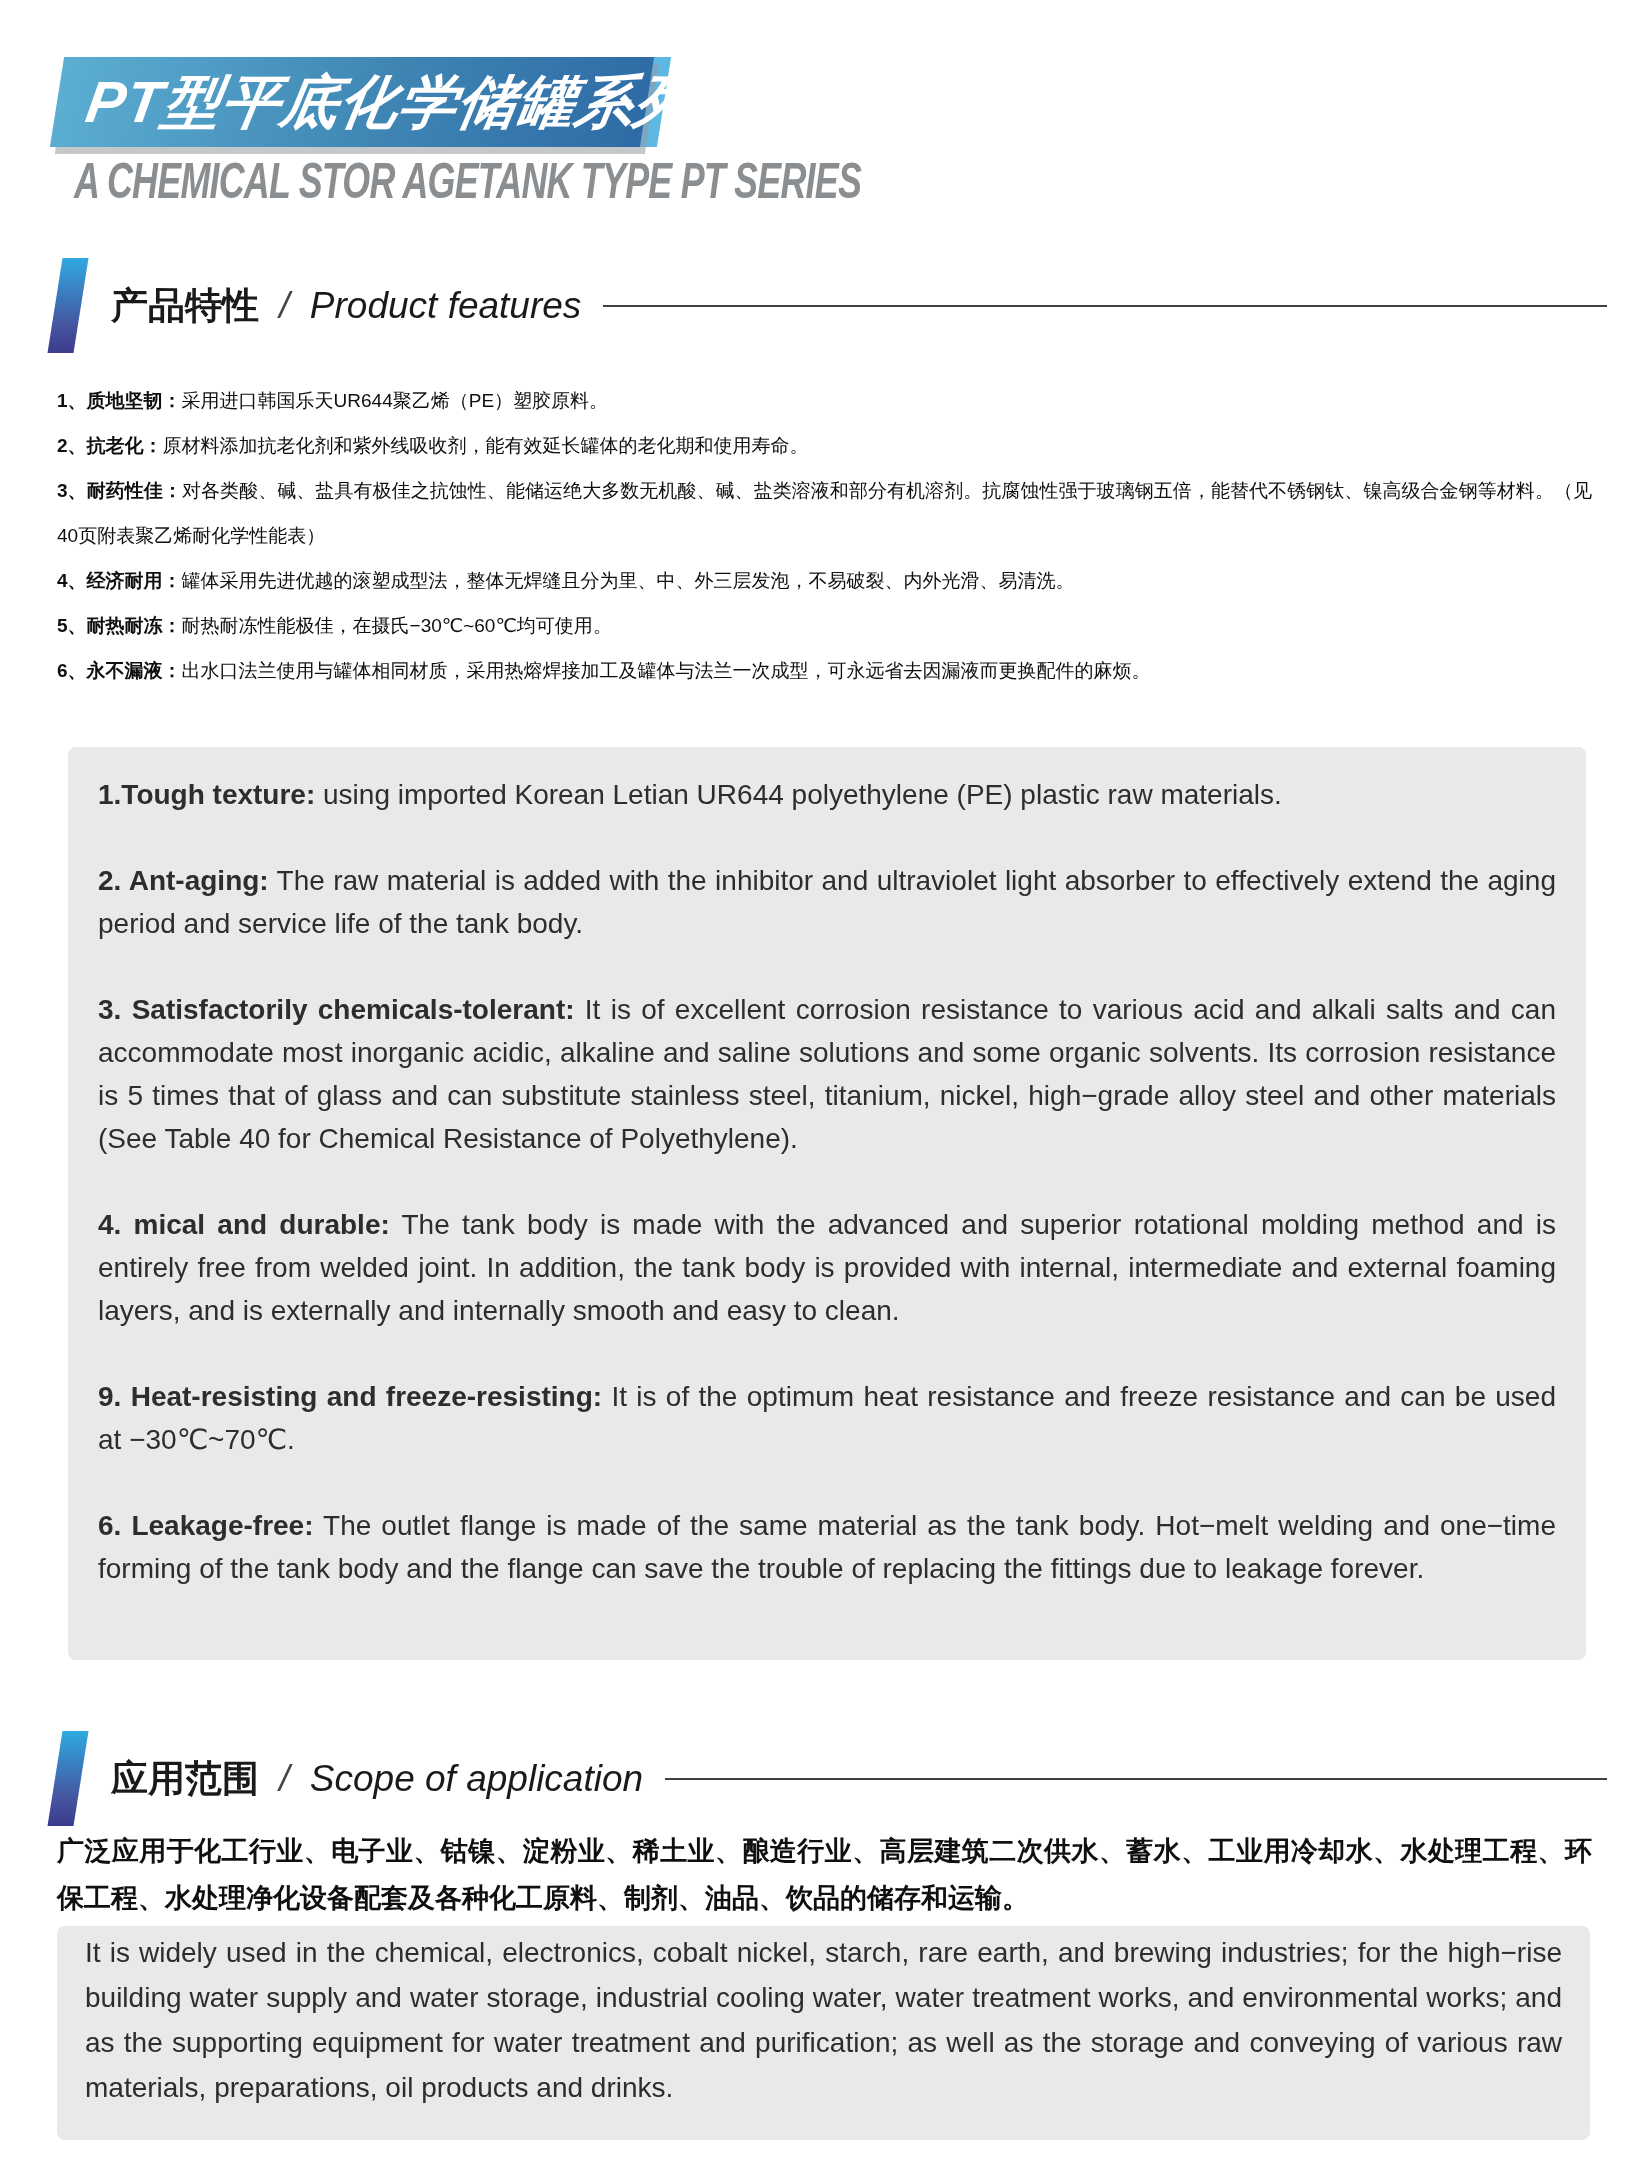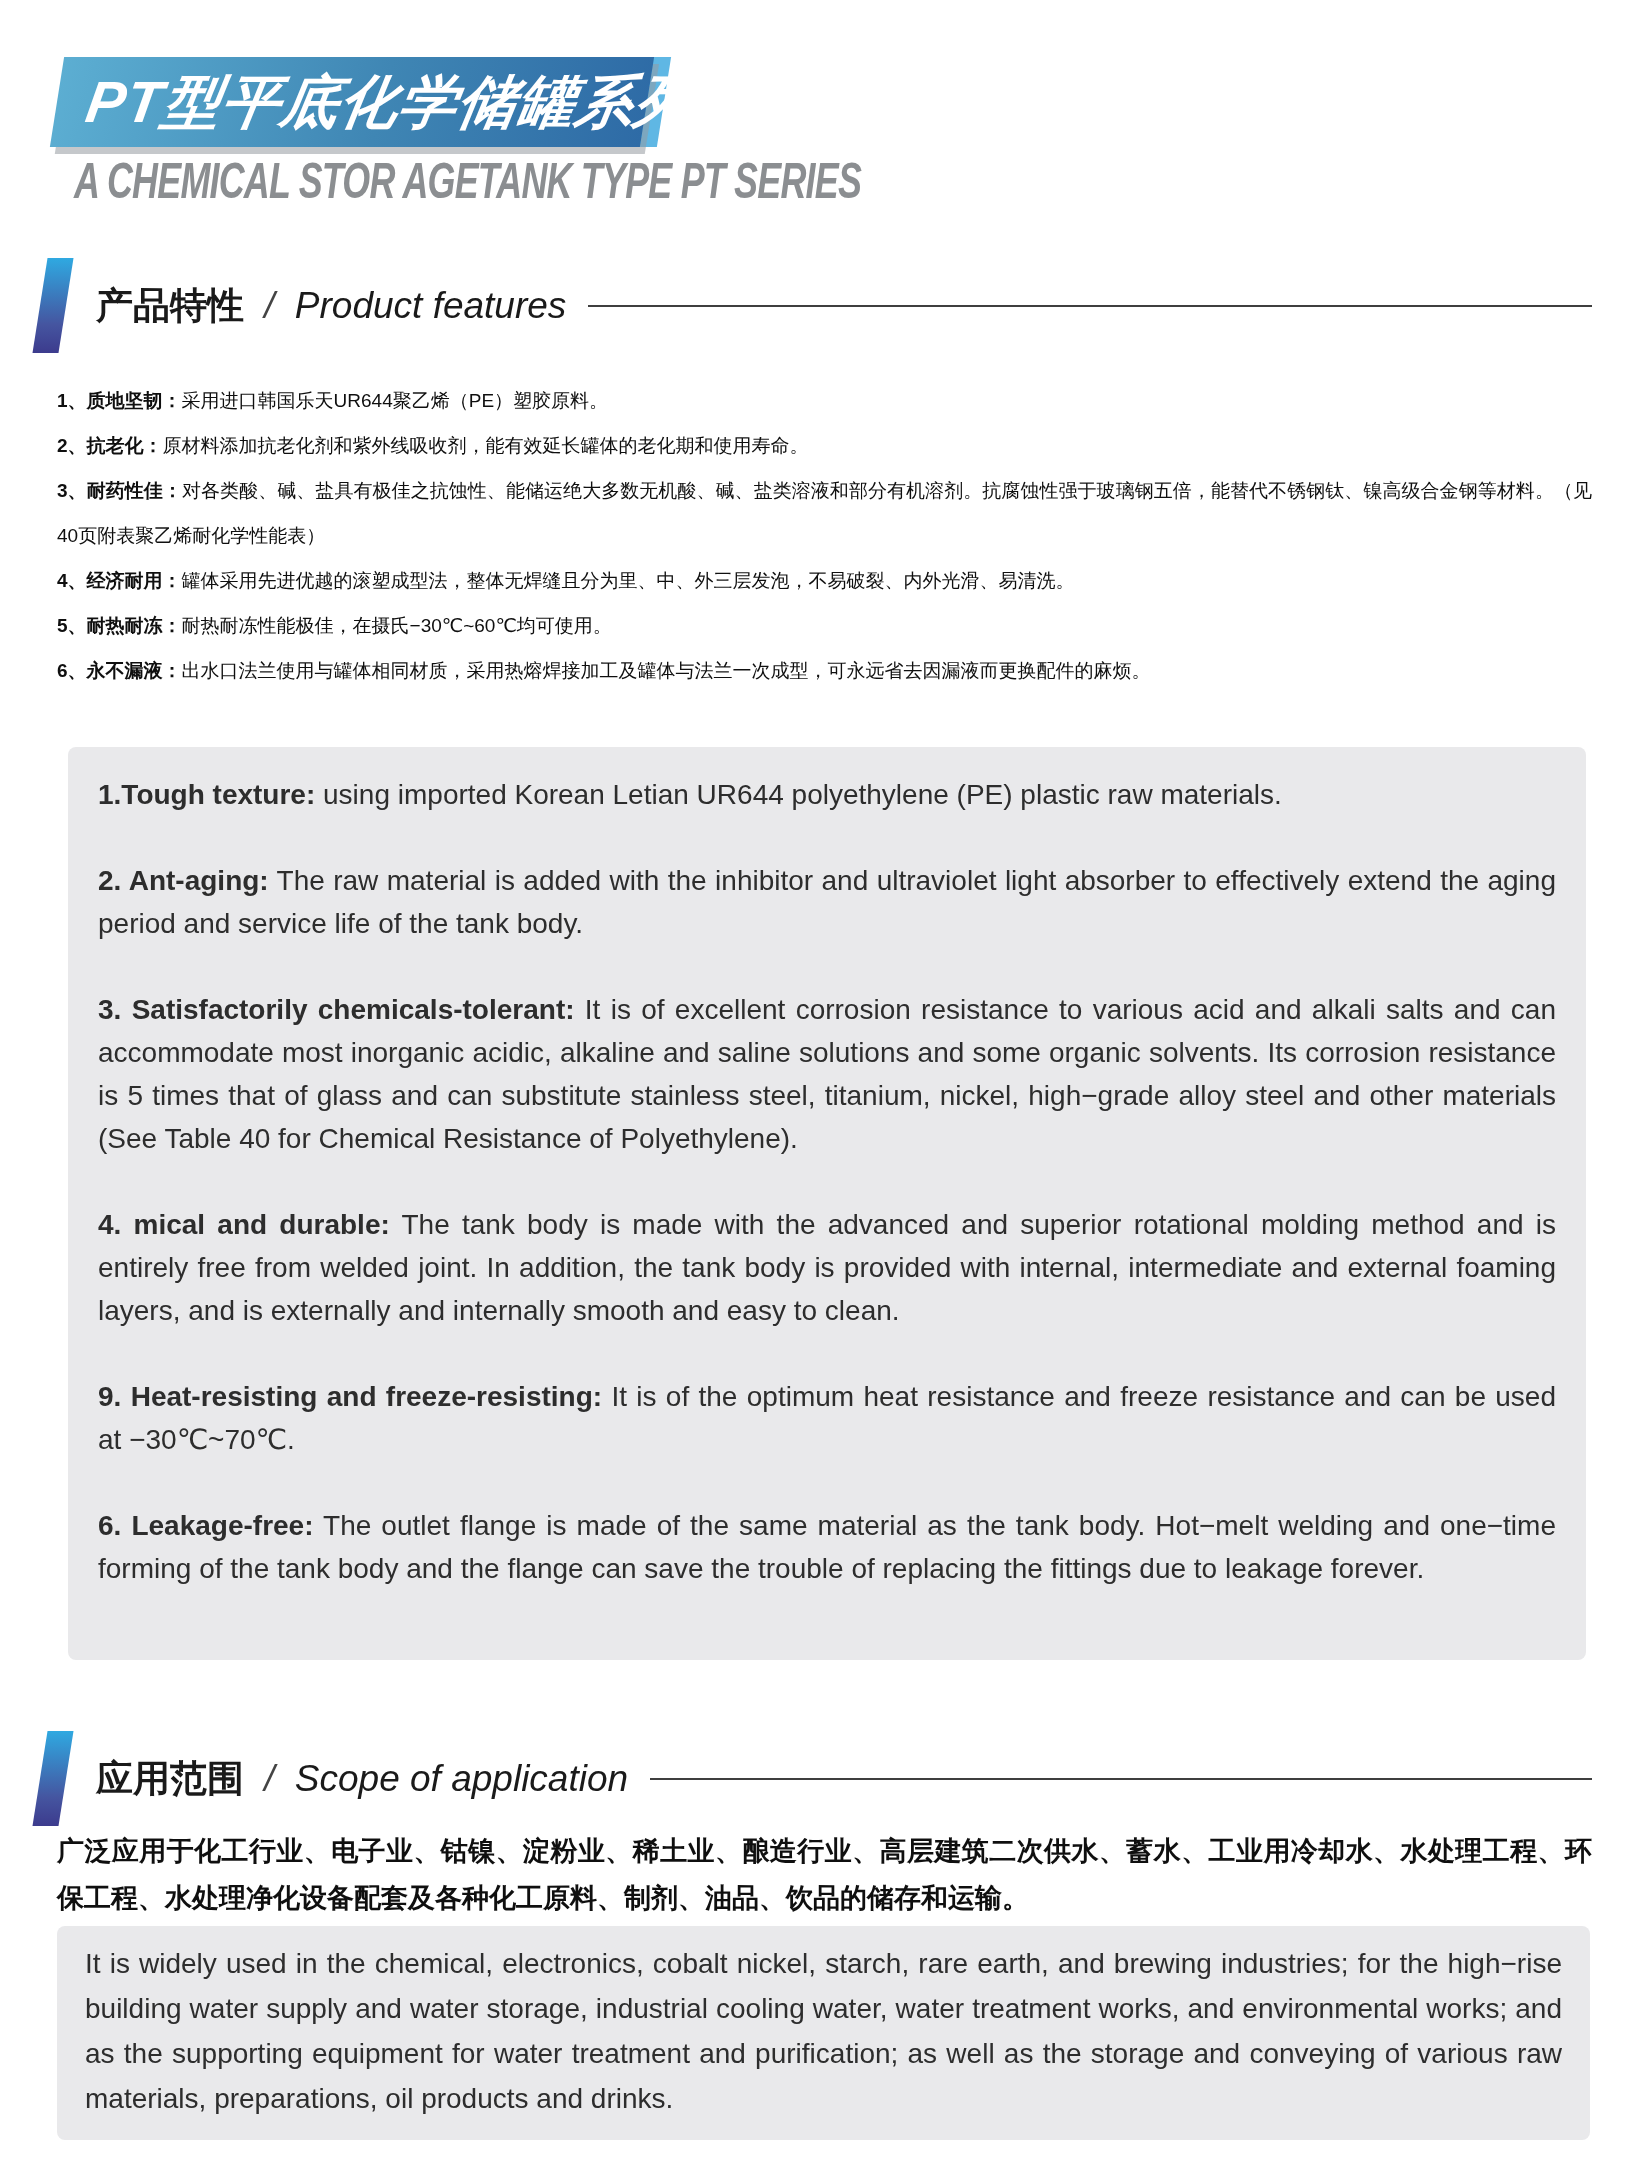--- a/index.html
+++ b/index.html
@@ -23,21 +23,21 @@
     position:absolute;left:30px;top:0;line-height:90px;white-space:nowrap;
     color:#ffffff;font-weight:bold;font-style:italic;font-size:58px;letter-spacing:1px;
   }
   .subtitle{
     position:absolute;left:74px;top:152px;white-space:nowrap;
     font-size:46px;font-weight:bold;font-style:italic;color:#8b8e91;
     transform:scale(0.78,1.08);transform-origin:left top;letter-spacing:-1px;
   }
   
   .section-header{
-    position:absolute;left:30px;width:1562px;height:95px;
+    position:absolute;left:45px;width:1562px;height:95px;
     display:flex;align-items:center;
   }
   .section-header.s1{top:258px;}
   .section-header.s2{top:1731px;}
   .marker{
     width:26px;height:95px;flex:0 0 26px;
     background:linear-gradient(180deg,#2fa9e1 0%,#4555a0 70%,#3c3b8d 100%);
     transform:skewX(-9deg);margin-left:10px;
   }
   .section-title{white-space:nowrap;margin-left:30px;font-size:37px;color:#1a1a1a;}
@@ -64,21 +64,21 @@
   .box1 p{margin:0 0 43px 0;}
   .box1 p:last-child{margin-bottom:18px;}
   .gray-box b{font-weight:bold;}
   
   .zh-app{
     position:absolute;left:57px;top:1828px;width:1535px;
     font-size:27px;line-height:47px;color:#0f0f0f;text-align:justify;font-weight:bold;
   }
   .box2{
     left:57px;top:1926px;width:1533px;height:214px;
-    padding:15px 28px;font-size:28px;line-height:45px;
+    padding:4px 28px;font-size:28px;line-height:45px;
   }
   .box2 p{margin:0;}
 </style>
 </head>
 <body>
 
 <div class="banner-accent"></div>
 <div class="banner">
   <div class="banner-title">PT型平底化学储罐系列</div>
 </div>

